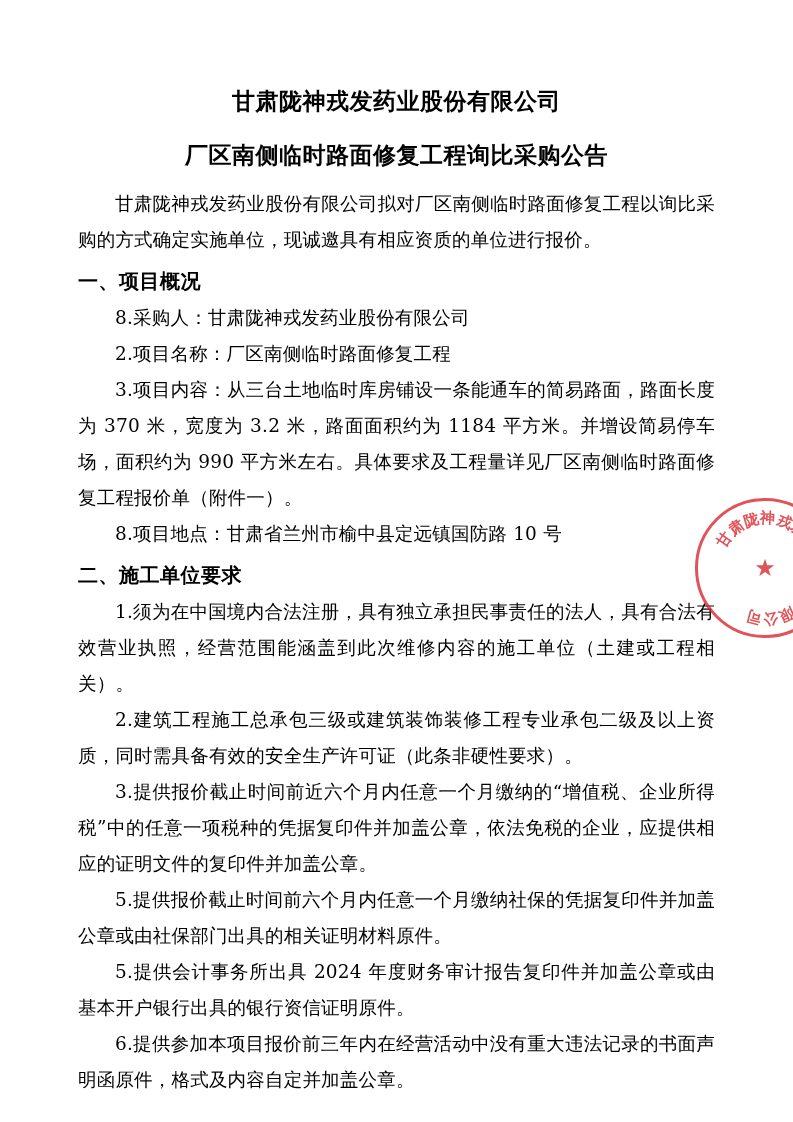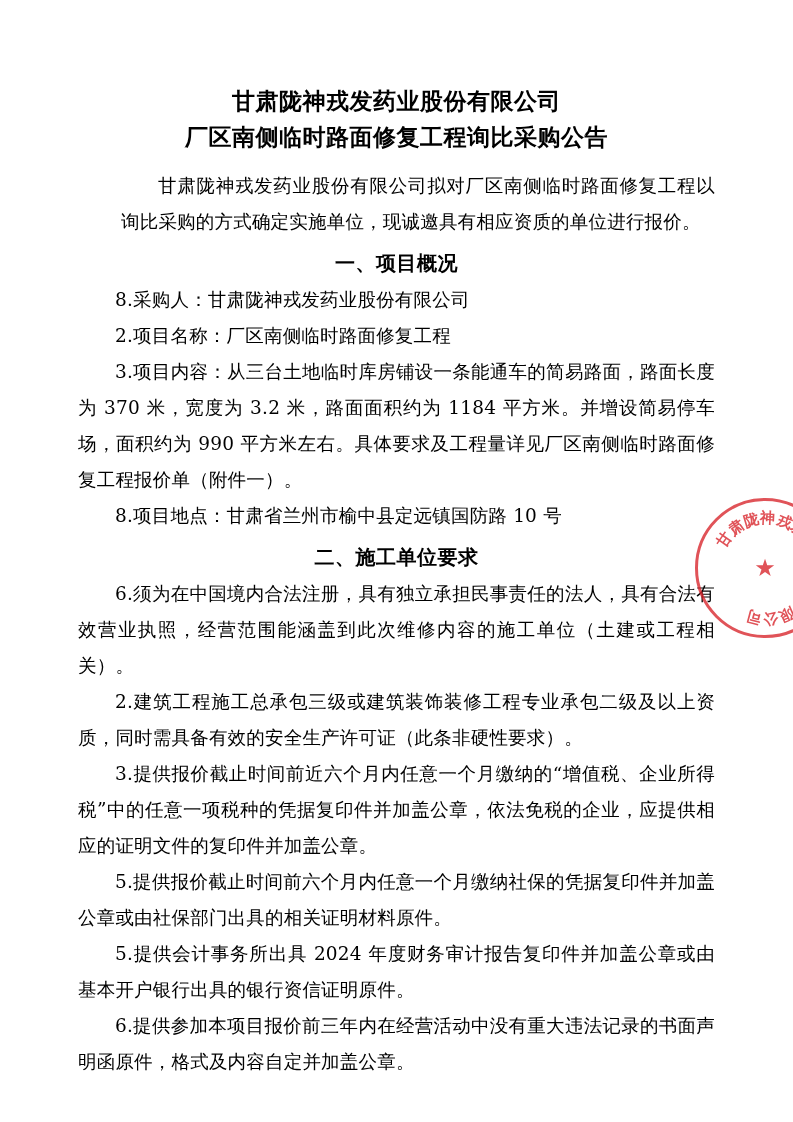--- a/index.html
+++ b/index.html
@@ -24,43 +24,41 @@
   }
   .doc-title {
     text-align: center;
     font-weight: bold;
     font-size: 23px;
     line-height: 34px;
     letter-spacing: 0.5px;
     margin: 0;
   }
   .title-line-1 { margin-top: 14px; }
-  .title-line-2 { margin-top: 2px; }
+  .title-line-2 { margin-top: 20px; }
 
   .para {
     font-size: 18.5px;
     line-height: 36px;
     text-align: justify;
     text-justify: inter-ideograph;
     margin: 0;
     text-indent: 2em;
     letter-spacing: 0.2px;
   }
   .lead {
     margin-top: 14px;
-    margin-left: 43px;
   }
   .section-heading {
     font-size: 20px;
     font-weight: bold;
     line-height: 38px;
     margin: 4px 0 0 0;
     text-indent: 0;
     letter-spacing: 0.5px;
-    text-align: center;
   }
   .item {
     font-size: 18.5px;
     line-height: 36px;
     text-align: justify;
     text-justify: inter-ideograph;
     margin: 0;
     text-indent: 2em;
     letter-spacing: 0.2px;
   }
@@ -113,21 +111,21 @@
 
   <p class="para lead">甘肃陇神戎发药业股份有限公司拟对厂区南侧临时路面修复工程以询比采购的方式确定实施单位，现诚邀具有相应资质的单位进行报价。</p>
 
   <h2 class="section-heading">一、项目概况</h2>
   <p class="item">8.采购人：甘肃陇神戎发药业股份有限公司</p>
   <p class="item">2.项目名称：厂区南侧临时路面修复工程</p>
   <p class="item">3.项目内容：从三台土地临时库房铺设一条能通车的简易路面，路面长度为 370 米，宽度为 3.2 米，路面面积约为 1184 平方米。并增设简易停车场，面积约为 990 平方米左右。具体要求及工程量详见厂区南侧临时路面修复工程报价单（附件一）。</p>
   <p class="item">8.项目地点：甘肃省兰州市榆中县定远镇国防路 10 号</p>
 
   <h2 class="section-heading">二、施工单位要求</h2>
-  <p class="item">6.须为在中国境内合法注册，具有独立承担民事责任的法人，具有合法有效营业执照，经营范围能涵盖到此次维修内容的施工单位（土建或工程相关）。</p>
+  <p class="item">1.须为在中国境内合法注册，具有独立承担民事责任的法人，具有合法有效营业执照，经营范围能涵盖到此次维修内容的施工单位（土建或工程相关）。</p>
   <p class="item">2.建筑工程施工总承包三级或建筑装饰装修工程专业承包二级及以上资质，同时需具备有效的安全生产许可证（此条非硬性要求）。</p>
   <p class="item">3.提供报价截止时间前近六个月内任意一个月缴纳的“增值税、企业所得税”中的任意一项税种的凭据复印件并加盖公章，依法免税的企业，应提供相应的证明文件的复印件并加盖公章。</p>
   <p class="item">5.提供报价截止时间前六个月内任意一个月缴纳社保的凭据复印件并加盖公章或由社保部门出具的相关证明材料原件。</p>
   <p class="item">5.提供会计事务所出具 2024 年度财务审计报告复印件并加盖公章或由基本开户银行出具的银行资信证明原件。</p>
   <p class="item">6.提供参加本项目报价前三年内在经营活动中没有重大违法记录的书面声明函原件，格式及内容自定并加盖公章。</p>
 
   <div class="seal">
     <div class="seal-text" id="seal-ring">
         <span class="seal-char" style="left: 19.0424px; top: 29.3212px; transform: rotate(-55deg);">甘</span>
         <span class="seal-char" style="left: 30.7739px; top: 17.4311px; transform: rotate(-35.7692deg);">肃</span>

